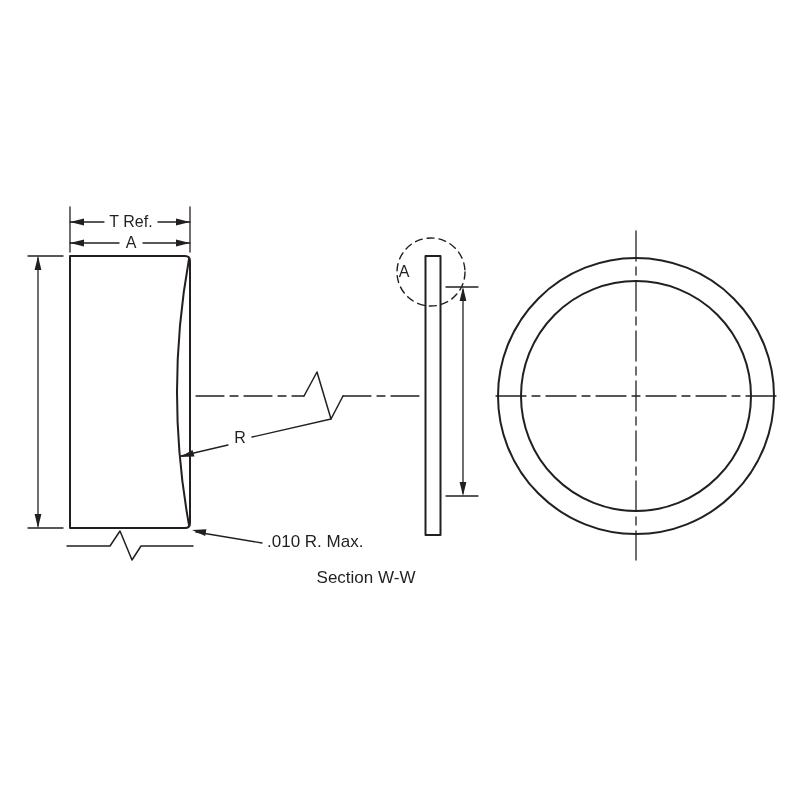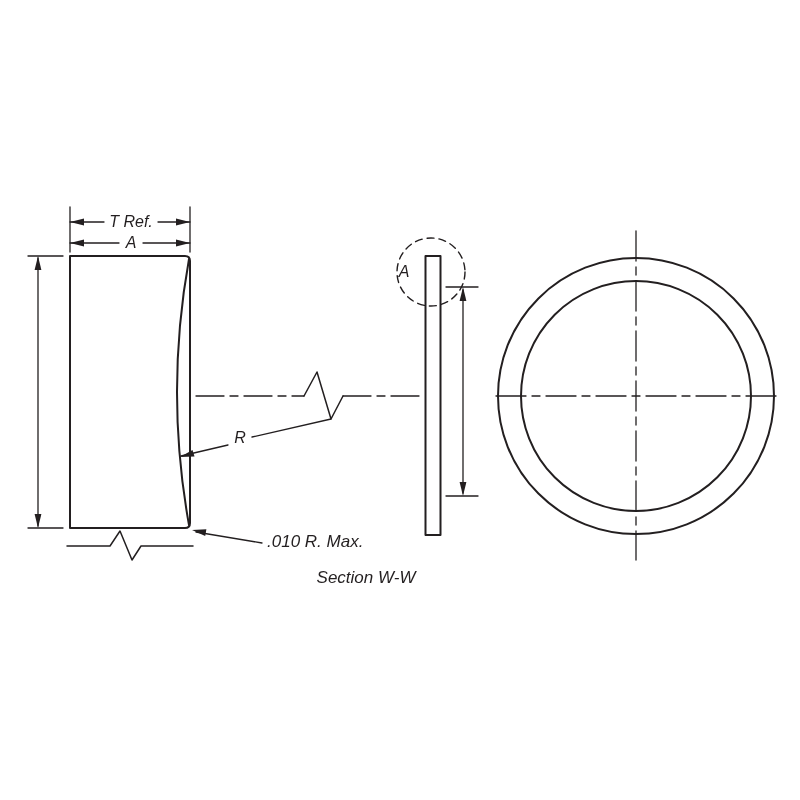--- a/index.html
+++ b/index.html
@@ -6,21 +6,20 @@
     margin: 0;
     padding: 0;
     background: #ffffff;
   }
   .stage {
     width: 800px;
     height: 800px;
     position: relative;
     background: #ffffff;
     overflow: hidden;
-    font-style: italic;
   }
   svg {
     display: block;
   }
   text {
     font-family: "Liberation Sans", sans-serif;
   }
 </style>
 </head>
 <body>

